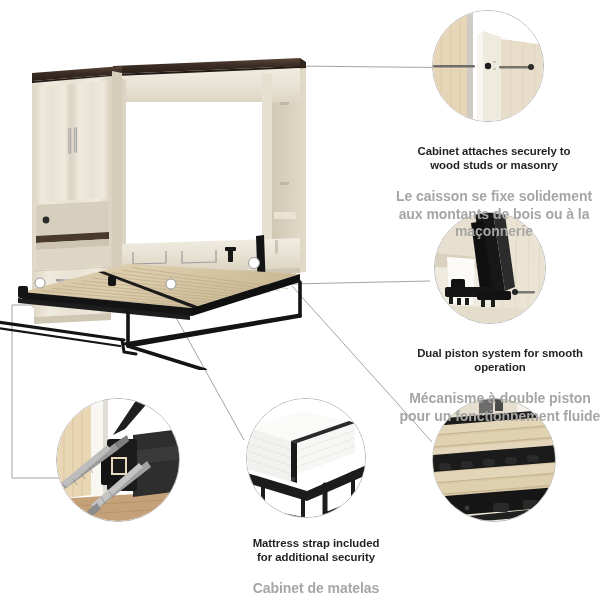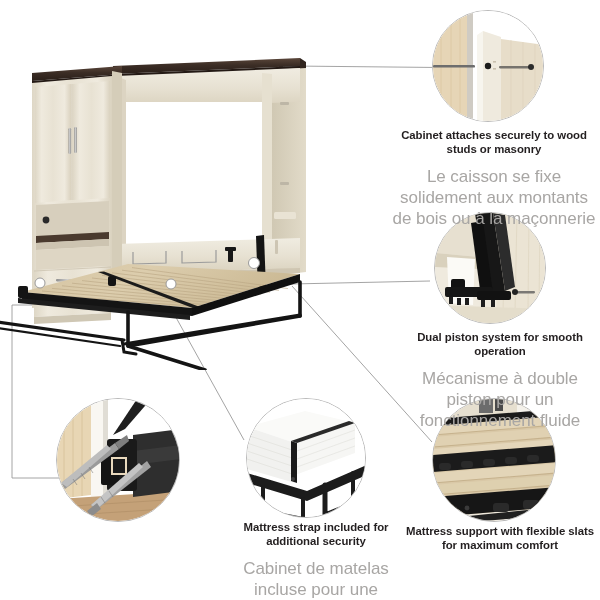--- a/index.html
+++ b/index.html
@@ -41,26 +41,26 @@
   .caption {
     position: absolute;
     text-align: center;
     line-height: 1.24;
   }
   .cap-en {
     color: #231f20;
     font-size: 11.4px;
     font-weight: bold;
     letter-spacing: -0.05px;
-    margin: 0;
+    margin: 16px;
   }
   .cap-fr {
     color: #a8a6a4;
-    font-size: 17px;
-    font-weight: normal;
+    font-size: 14px;
+    font-weight: bold;
     letter-spacing: -0.05px;
     margin: 10px 0 0 0;
   }
 
   
   .hero {
     position: absolute;
     left: 0px;
     top: 40px;
     width: 420px;
@@ -478,16 +478,15 @@
     <p class="cap-fr">Mécanisme à double piston pour un fonctionnement fluide</p>
   </div>
 
 
   <div class="caption" style="left:228px; top:520px; width:176px;">
     <p class="cap-en">Mattress strap included for additional security</p>
     <p class="cap-fr">Cabinet de matelas incluse pour une sécurité supplémentaire</p>
   </div>
 
   <div class="caption" style="left:402px; top:524px; width:196px;">
-    <p class="cap-en">Mattress support with flexible slats for maximum comfort</p>
   </div>
 
 </div>
 
 </body></html>

